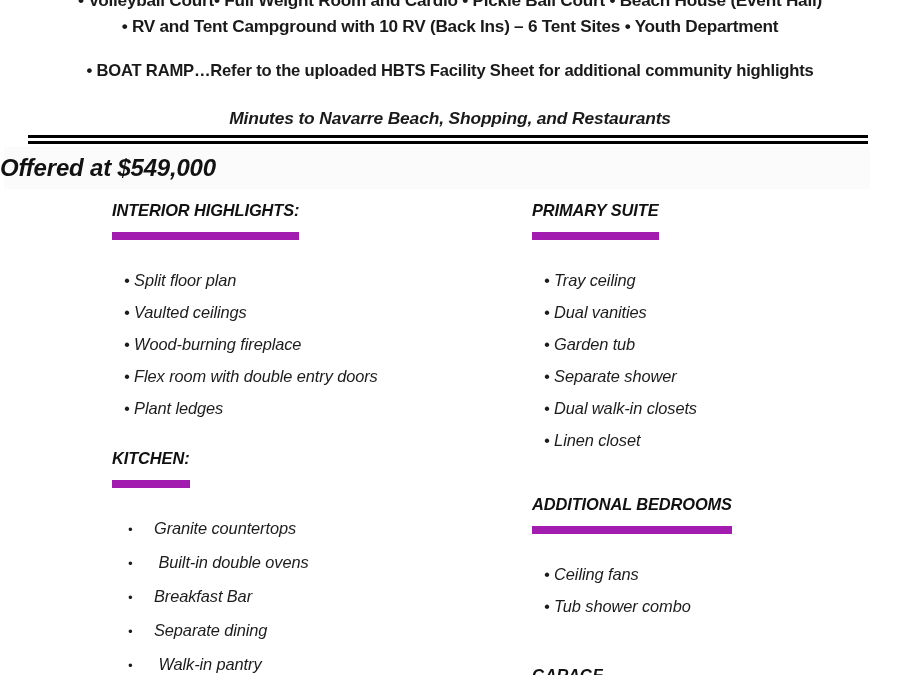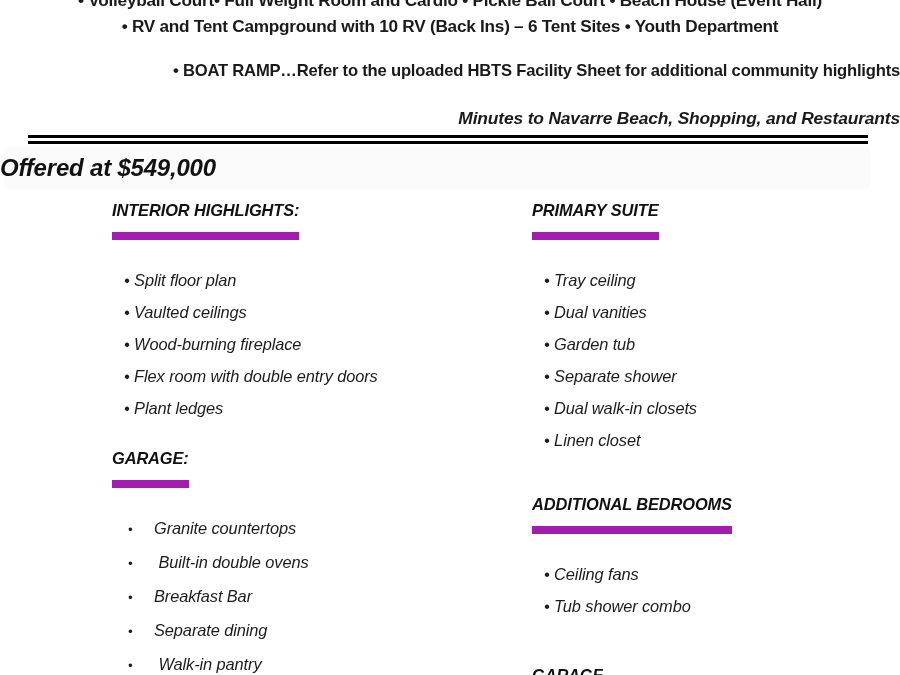--- a/index.html
+++ b/index.html
@@ -39,35 +39,35 @@
     letter-spacing: -0.25px;
     color: #1a1a1a;
     white-space: nowrap;
   }
 
   .boat-line {
     position: absolute;
     left: 0;
     top: 58px;
     width: 900px;
-    text-align: right;
+    text-align: center;
     font-weight: bold;
     font-size: 16.6px;
     line-height: 26px;
     letter-spacing: -0.2px;
     color: #1a1a1a;
     white-space: nowrap;
   }
 
   .minutes-line {
     position: absolute;
     left: 0;
     top: 105px;
     width: 900px;
-    text-align: right;
+    text-align: center;
     font-weight: bold;
     font-style: italic;
     font-size: 17.4px;
     line-height: 26px;
     letter-spacing: -0.15px;
     color: #1a1a1a;
     white-space: nowrap;
   }
 
   
@@ -206,21 +206,21 @@
       <li><span class="bullet">•</span>
         <span>Wood-burning fireplace</span></li>
       <li><span class="bullet">•</span>
         <span>Flex room with double entry doors</span></li>
       <li><span class="bullet">•</span>
         <span>Plant ledges</span></li>
     </ul>
 
     <div class="spacer-sm"></div>
     <div class="heading-row">
-      <span class="section-heading">GARAGE:</span>
+      <span class="section-heading">KITCHEN:</span>
     </div>
     <div class="spacer-sm"></div>
     <ul class="feature-list tabbed">
       <li><span class="bullet">•</span><span>Granite countertops</span></li>
       <li><span class="bullet">•</span><span> Built-in double ovens</span></li>
       <li><span class="bullet">•</span><span>Breakfast Bar</span></li>
       <li><span class="bullet">•</span><span>Separate dining</span></li>
       <li><span class="bullet">•</span><span> Walk-in pantry</span></li>
       <li><span class="bullet">•</span><span>Recessed lighting</span></li>
     </ul>

